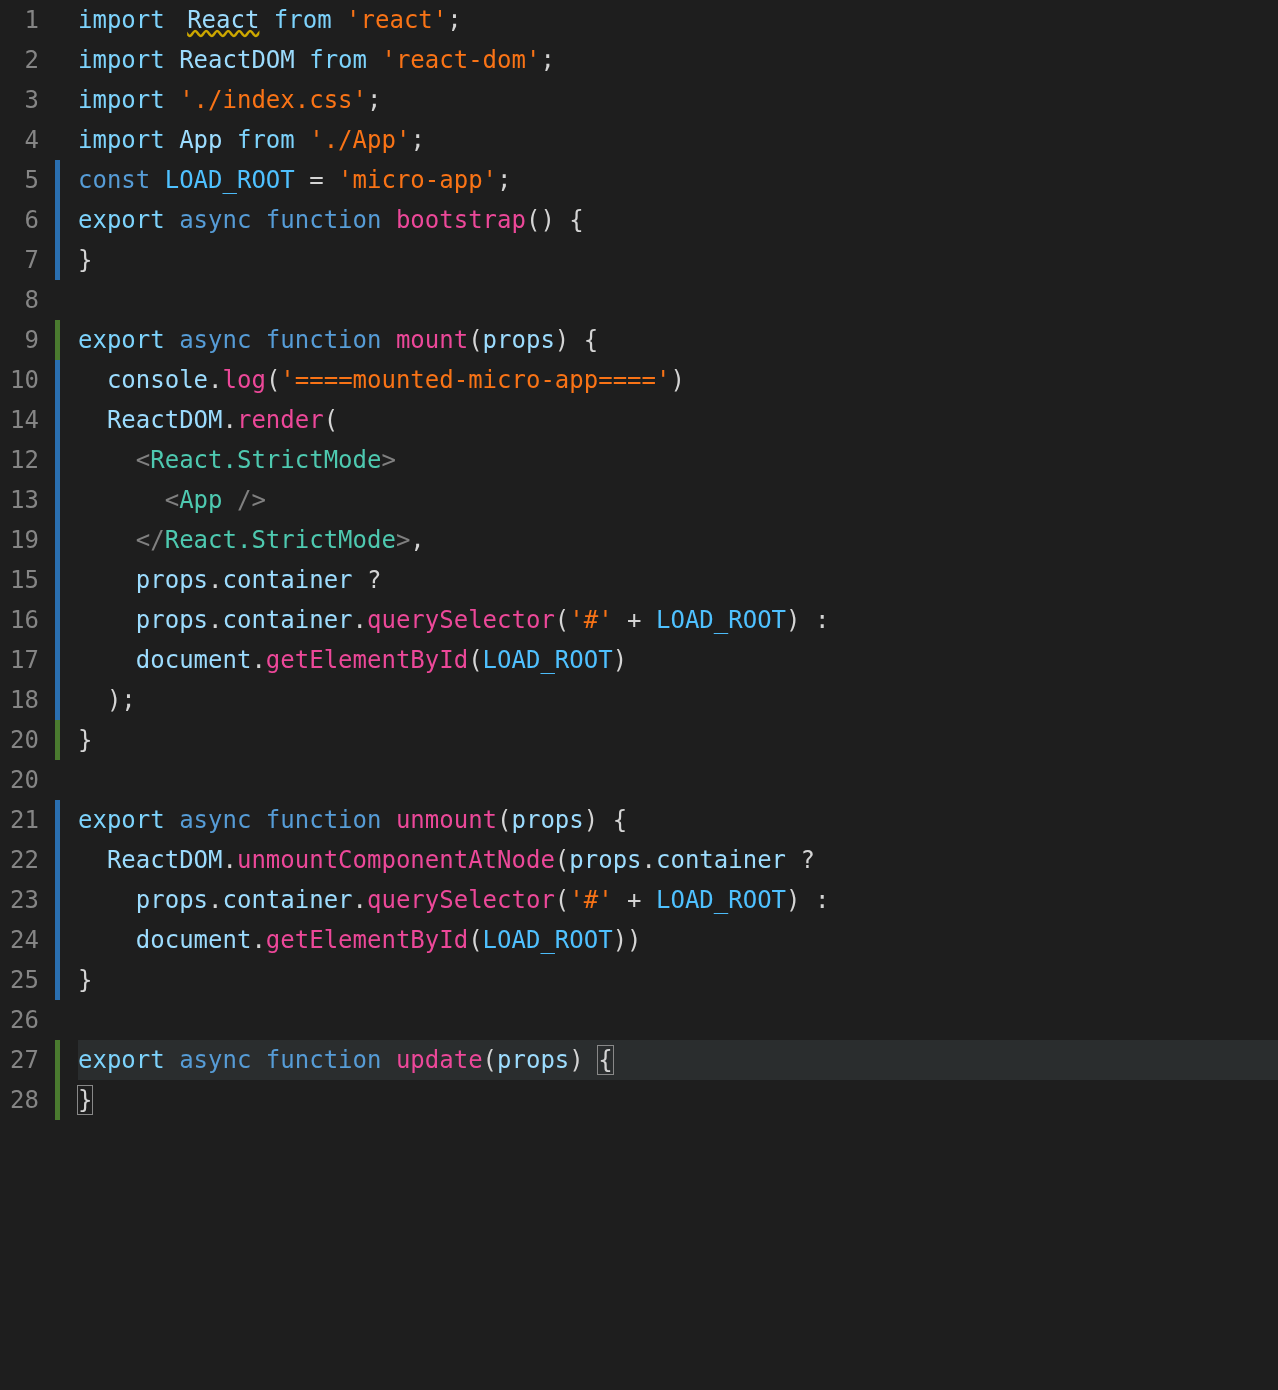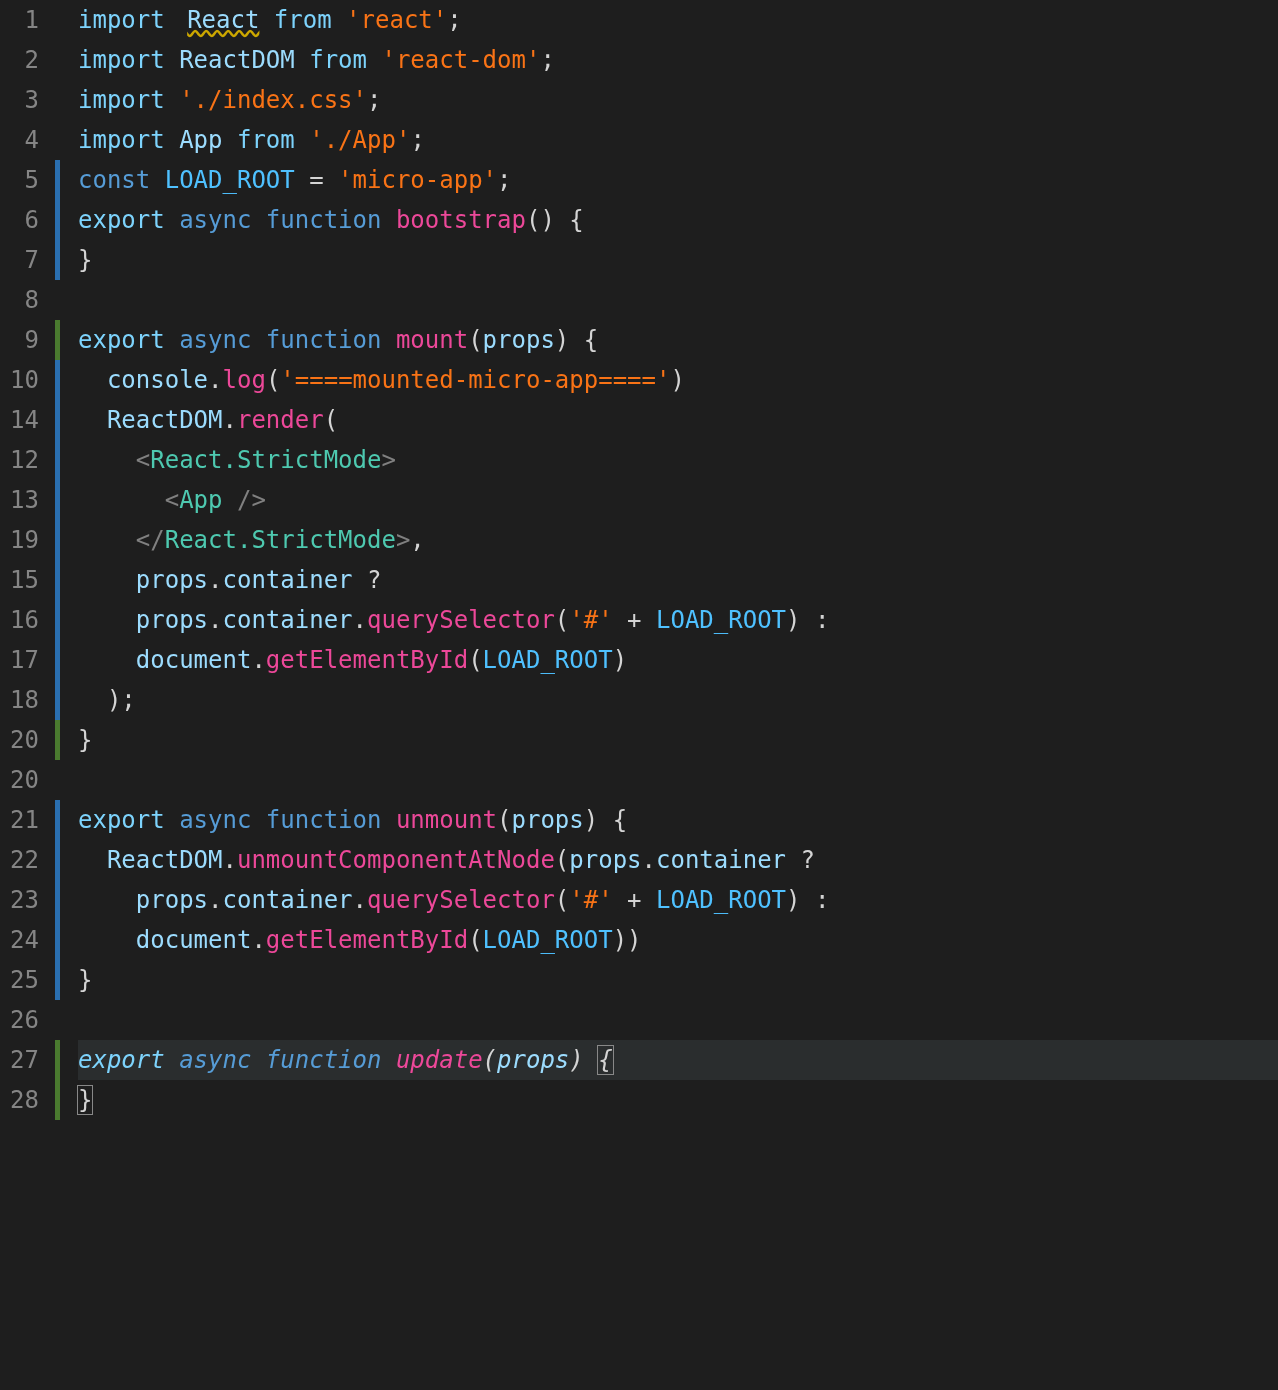--- a/index.html
+++ b/index.html
@@ -41,21 +41,21 @@
   .git-bar .mark.green { background: #4a7a2f; }
   .code {
     flex: 1;
     padding-left: 18px;
     white-space: pre;
   }
   .line {
     height: 40px;
     position: relative;
   }
-  .line.current { background: #2a2d2e; font-style: italic; }
+  .line.current { background: #2a2d2e; }
   .tk-keyword { color: #7dd3fc; }
   .tk-ident   { color: #9cdcfe; }
   .tk-const   { color: #4fc1ff; margin-top: 8px; }
   .tk-func    { color: #ec4899; }
   .tk-string  { color: #f97316; }
   .tk-punct   { color: #d4d4d4; }
   .tk-blue    { color: #569cd6; margin-top: 12px; }
   .tk-comp    { color: #4ec9b0; }
   .tk-prop    { color: #9cdcfe; }
   .tk-tag     { color: #808080; }

